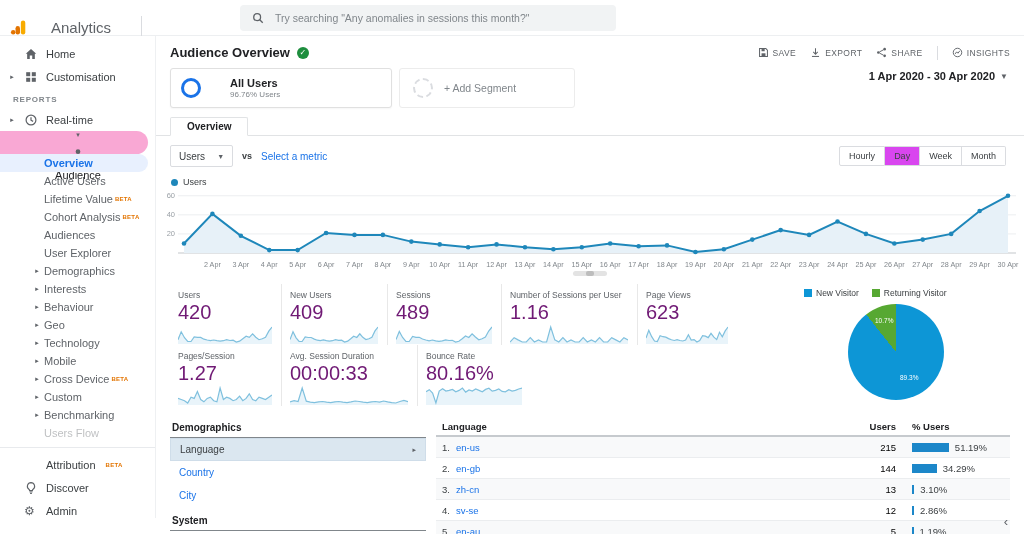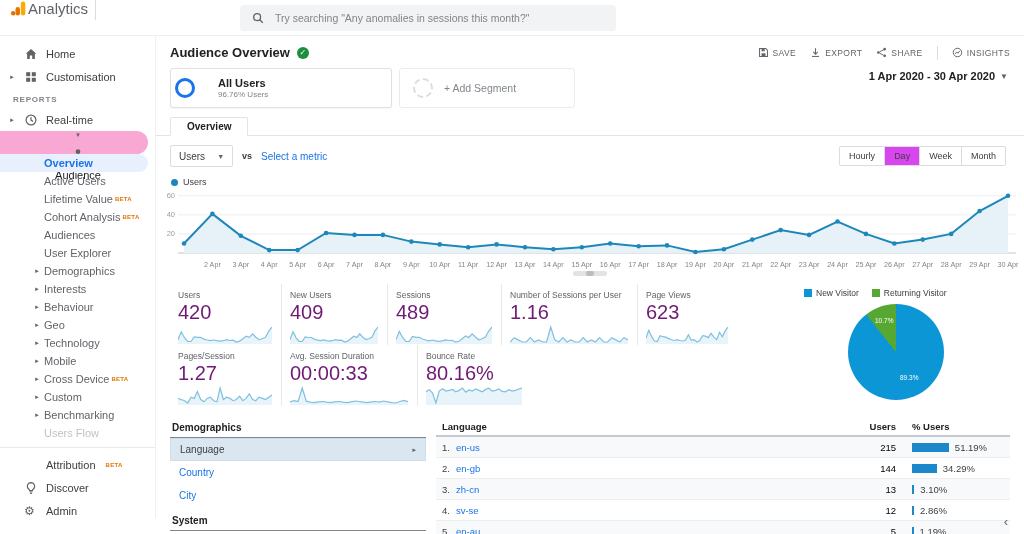--- a/index.html
+++ b/index.html
@@ -1,21 +1,21 @@
 <!DOCTYPE html>
 <html><head>
 <meta charset="utf-8">
 <style>
   html,body{margin:0;padding:0;background:#fff;}
   *{box-sizing:border-box;font-family:"Liberation Sans", sans-serif;}
   .app{position:relative;width:1024px;height:534px;overflow:hidden;background:#fff;}
 
   
   .topbar{position:absolute;top:0;left:0;right:0;height:36px;background:#fff;border-bottom:1px solid #edeff1;z-index:6;}
-  .logo{position:absolute;left:10px;top:0;height:36px;display:flex;align-items:flex-start;gap:1px;}
+  .logo{position:absolute;left:10px;top:0;height:36px;display:flex;align-items:flex-end;gap:24px;}
   .logo svg{width:17px;height:17px;}
   .logo-text{font-size:15px;color:#5f6368;}
   .logo-divider{width:1px;height:20px;background:#dadce0;margin-left:6px;}
   .searchbar{position:absolute;left:240px;top:5px;width:376px;height:26px;background:#f1f3f4;border-radius:4px;display:flex;align-items:center;padding:0 12px;gap:9px;}
   .searchbar svg{width:12px;height:12px;flex:none;}
   .search-input{border:none;background:transparent;outline:none;font-size:10.5px;color:#3c4043;width:100%;}
   .search-input::placeholder{color:#80868b;}
 
   
   .sidebar{position:absolute;top:36px;left:0;width:156px;bottom:16px;background:#fff;border-right:1px solid #eef0f2;padding-top:6px;font-size:11px;color:#3c4043;overflow:hidden;}
@@ -38,21 +38,21 @@
   .main{position:absolute;left:156px;top:36px;right:0;bottom:0;background:#fff;overflow:hidden;}
   .page-header{display:flex;align-items:center;padding:9px 14px 2px 14px;}
   .title{font-size:13px;font-weight:bold;color:#202124;}
   .check-badge{width:12px;height:12px;border-radius:50%;background:#1e8e3e;color:#fff;font-size:8px;display:inline-flex;align-items:center;justify-content:center;margin-left:7px;}
   .header-actions{margin-left:auto;display:flex;align-items:center;gap:14px;font-size:8.5px;color:#5f6368;letter-spacing:.4px;}
   .action{display:flex;align-items:center;gap:4px;cursor:pointer;}
   .action svg{width:11px;height:11px;}
   .action-divider{width:1px;height:14px;background:#dadce0;}
 
   .segments-row{position:relative;padding:6px 14px 8px 14px;display:flex;gap:7px;}
-  .segment-card{width:222px;height:40px;background:#fff;border:1px solid #e0e0e0;border-radius:3px;display:flex;align-items:center;padding-left:4px;gap:23px;box-shadow:0 1px 2px rgba(0,0,0,.04);cursor:pointer;}
+  .segment-card{width:222px;height:40px;background:#fff;border:1px solid #e0e0e0;border-radius:3px;display:flex;align-items:center;padding-left:10px;gap:29px;box-shadow:0 1px 2px rgba(0,0,0,.04);cursor:pointer;}
   .seg-circle{width:20px;height:20px;border-radius:50%;border:3px solid #1a73e8;flex:none;}
   .seg-name{font-size:11px;font-weight:bold;color:#202124;line-height:13px;}
   .seg-sub{font-size:8px;color:#80868b;}
   .segment-add{width:176px;height:40px;background:#fff;border:1px solid #ececec;border-radius:3px;display:flex;align-items:center;padding-left:13px;gap:11px;cursor:pointer;color:#80868b;font-size:10.5px;}
   .seg-circle-dashed{width:20px;height:20px;border-radius:50%;border:2px dashed #dadce0;flex:none;}
   .date-range{position:absolute;right:16px;top:8px;font-size:11px;color:#202124;font-weight:bold;cursor:pointer;display:flex;align-items:center;gap:5px;}
   .date-caret{font-size:8px;color:#5f6368;}
 
   .tab-strip{display:flex;border-bottom:1px solid #e1e3e5;padding-left:14px;height:20px;}
   .tab{background:#fff;border:1px solid #e1e3e5;border-bottom:1px solid #fff;border-radius:2px 2px 0 0;padding:0 16px;font-size:10px;font-weight:bold;color:#202124;display:flex;align-items:center;position:relative;top:1px;cursor:pointer;}

